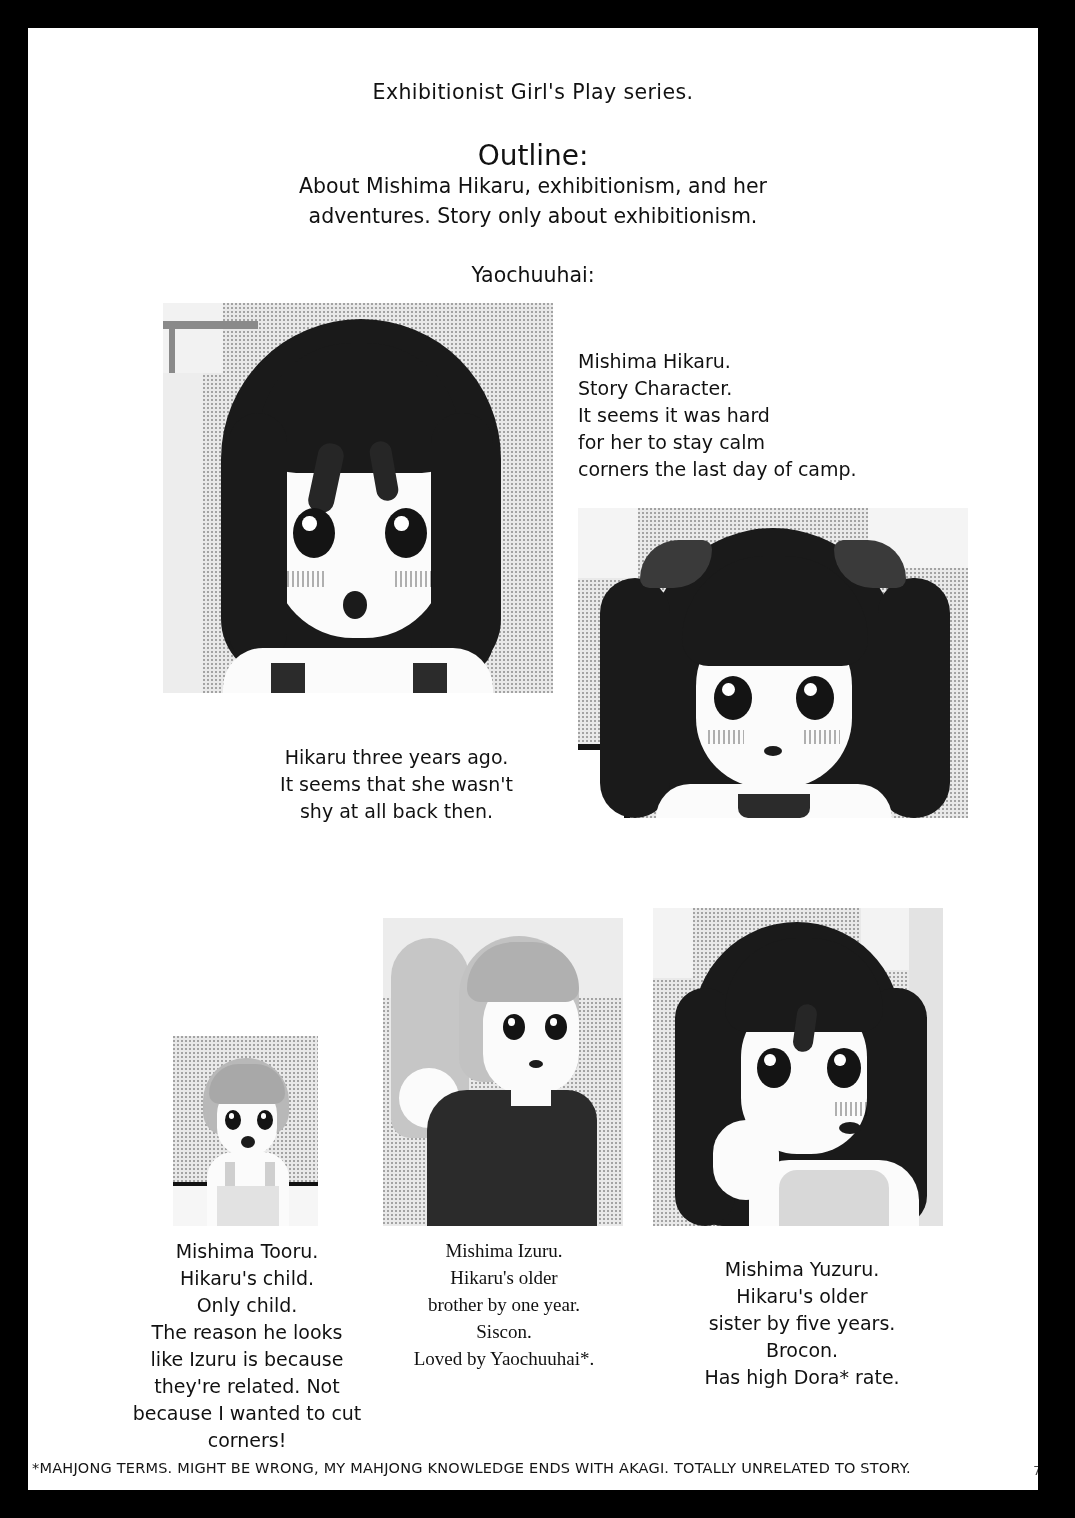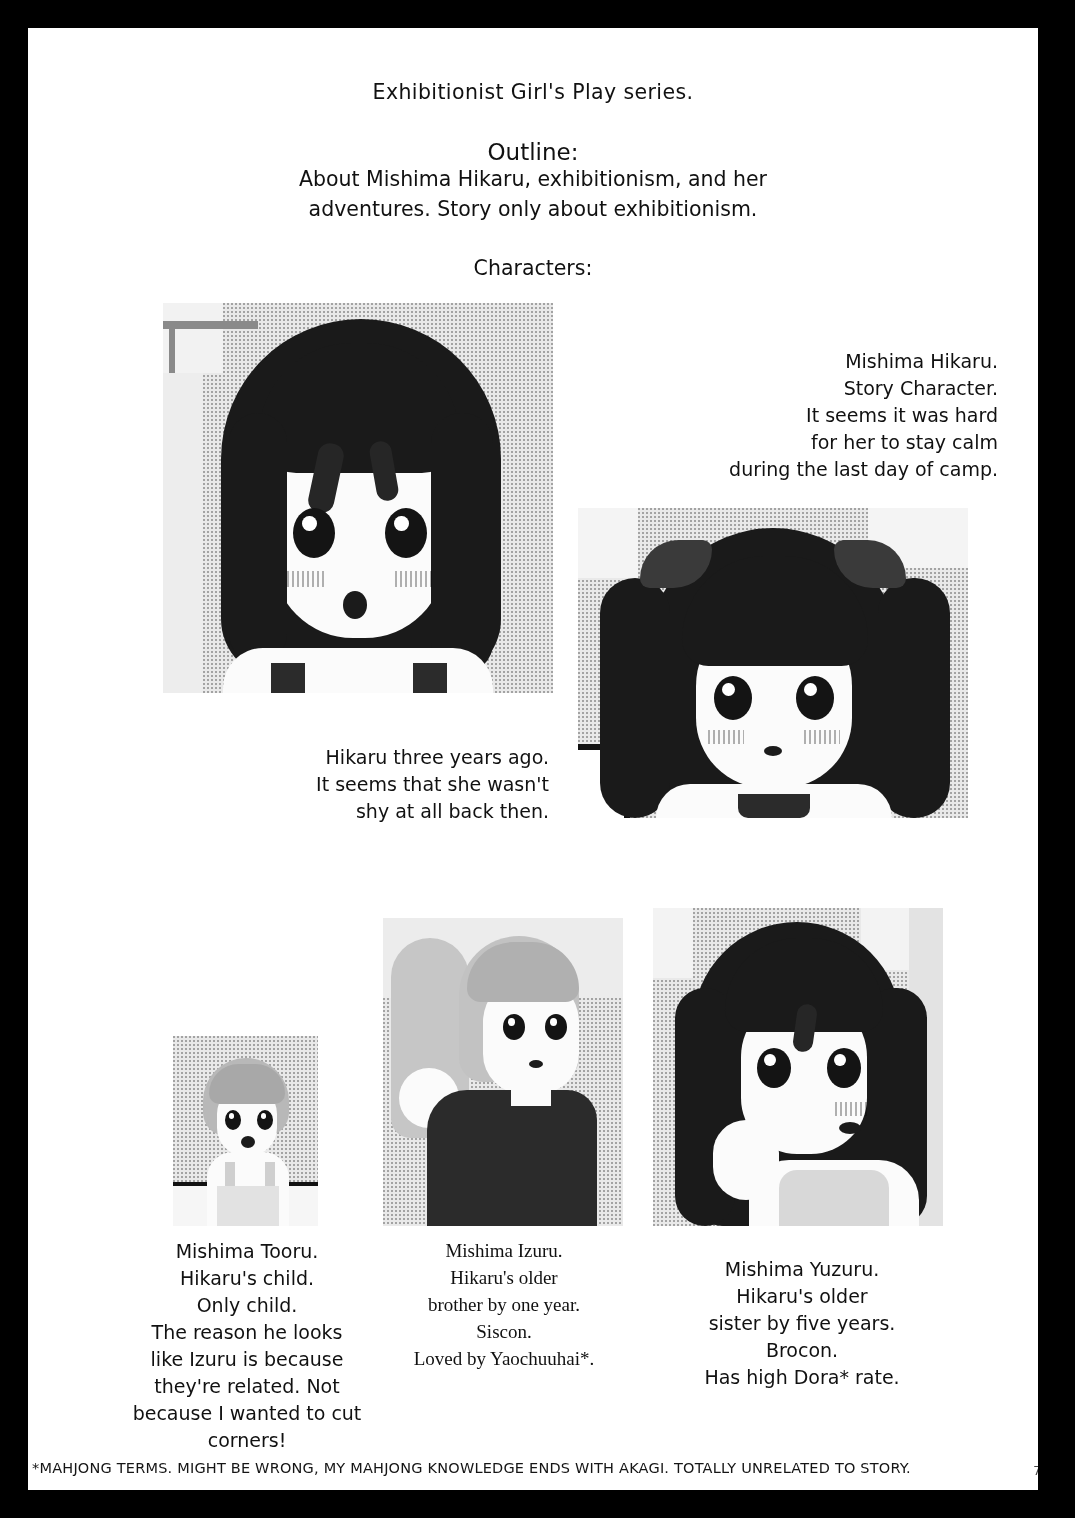--- a/index.html
+++ b/index.html
@@ -27,21 +27,21 @@
     text-align: center;
     color: #111;
   }
   .title {
     margin-top: 52px;
     font-size: 20.5px;
     letter-spacing: 0.4px;
   }
   .outline-label {
     margin-top: 35px;
-    font-size: 23px;
+    font-size: 28px;
   }
   .outline-line {
     font-size: 20.5px;
     line-height: 1.45;
   }
   .characters-label {
     margin-top: 32px;
     font-size: 20.5px;
   }
   
@@ -135,21 +135,21 @@
 </head>
 <body>
 
 <div class="page">
 
   <div class="header">
     <div class="title">Exhibitionist Girl's Play series.</div>
     <div class="outline-label">Outline:</div>
     <div class="outline-line">About Mishima Hikaru, exhibitionism, and her</div>
     <div class="outline-line">adventures. Story only about exhibitionism.</div>
-    <div class="characters-label">Characters:</div>
+    <div class="characters-label">Yaochuuhai:</div>
   </div>
 
   <div class="panel" style="left:135px; top:275px; width:390px; height:390px;">
     <div class="tone"></div>
     <div class="bg-strip" style="left:0;top:0;width:60px;height:70px;background:#f2f2f2;"></div>
     <div class="bg-strip" style="left:0;top:18px;width:95px;height:8px;background:#8a8a8a;"></div>
     <div class="bg-strip" style="left:6px;top:26px;width:6px;height:48px;background:#8a8a8a;"></div>
     <div class="bg-strip" style="left:0;top:70px;width:40px;height:320px;background:#ededed;"></div>
 
     <div class="hair" style="left:58px;top:16px;width:280px;height:360px;border-radius:140px 140px 60px 60px;"></div>
@@ -173,26 +173,26 @@
     <div class="blush" style="left:124px;top:268px;width:40px;height:16px;"></div>
     <div class="blush" style="left:232px;top:268px;width:40px;height:16px;"></div>
 
     <div class="mouth" style="left:180px;top:288px;width:24px;height:28px;"></div>
 
     <div class="skin" style="left:60px;top:345px;width:270px;height:45px;border-radius:40px 40px 0 0;"></div>
     <div class="cloth" style="left:108px;top:360px;width:34px;height:30px;"></div>
     <div class="cloth" style="left:250px;top:360px;width:34px;height:30px;"></div>
   </div>
 
-  <div class="caption left" style="left:550px; top:320px; width:420px;text-align:right;">
+  <div class="caption left" style="left:550px; top:320px; width:420px;">
     <div>Mishima Hikaru.</div>
     <div>Story Character.</div>
     <div>It seems it was hard</div>
     <div>for her to stay calm</div>
-    <div>during the last day of camp.</div>
+    <div>corners the last day of camp.</div>
   </div>
 
   <div class="panel" style="left:550px; top:480px; width:390px; height:310px;">
     <div class="tone"></div>
     <div class="bg-strip" style="left:0;top:0;width:60px;height:70px;background:#f4f4f4;"></div>
     <div class="bg-strip" style="left:290px;top:0;width:100px;height:60px;background:#f4f4f4;"></div>
     <div class="bg-strip" style="left:0;top:240px;width:46px;height:70px;background:#ffffff;"></div>
     <div class="bg-strip" style="left:0;top:236px;width:52px;height:6px;background:#111;"></div>
     <div class="bg-strip" style="left:46px;top:236px;width:6px;height:74px;background:#111;"></div>
 
@@ -214,21 +214,21 @@
       <div class="gleam"></div>
     </div>
     <div class="blush" style="left:130px;top:222px;width:36px;height:14px;"></div>
     <div class="blush" style="left:226px;top:222px;width:36px;height:14px;"></div>
     <div class="mouth" style="left:186px;top:238px;width:18px;height:10px;"></div>
 
     <div class="skin" style="left:78px;top:276px;width:236px;height:34px;border-radius:36px 36px 0 0;"></div>
     <div class="cloth" style="left:160px;top:286px;width:72px;height:24px;border-radius:0 0 10px 10px;"></div>
   </div>
 
-  <div class="caption right" style="left:176px; top:716px; width:345px;">
+  <div class="caption right" style="left:196px; top:716px; width:345px;text-align:center;">
     <div>Hikaru three years ago.</div>
     <div>It seems that she wasn't</div>
     <div>shy at all back then.</div>
   </div>
 
   <div class="panel" style="left:145px; top:1008px; width:145px; height:190px;">
     <div class="tone"></div>
     <div class="bg-strip" style="left:0;top:150px;width:145px;height:40px;background:#f6f6f6;"></div>
     <div class="bg-strip" style="left:0;top:146px;width:145px;height:4px;background:#111;"></div>
 

